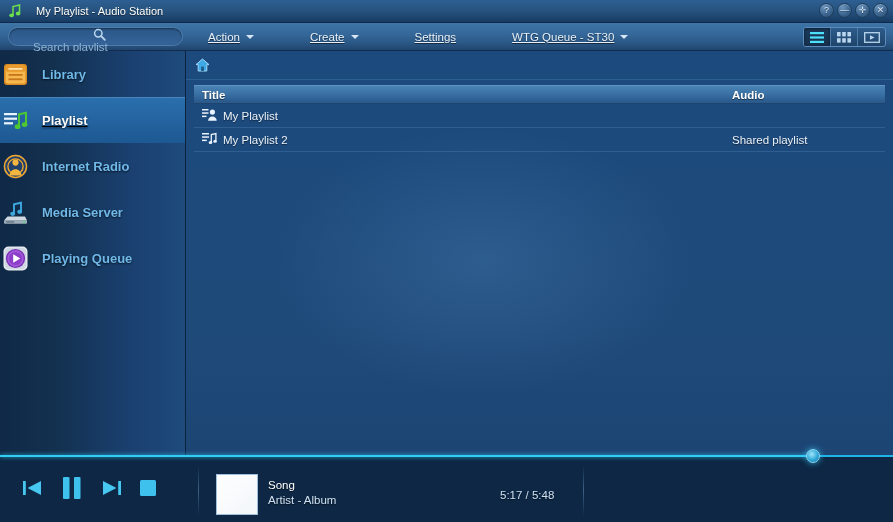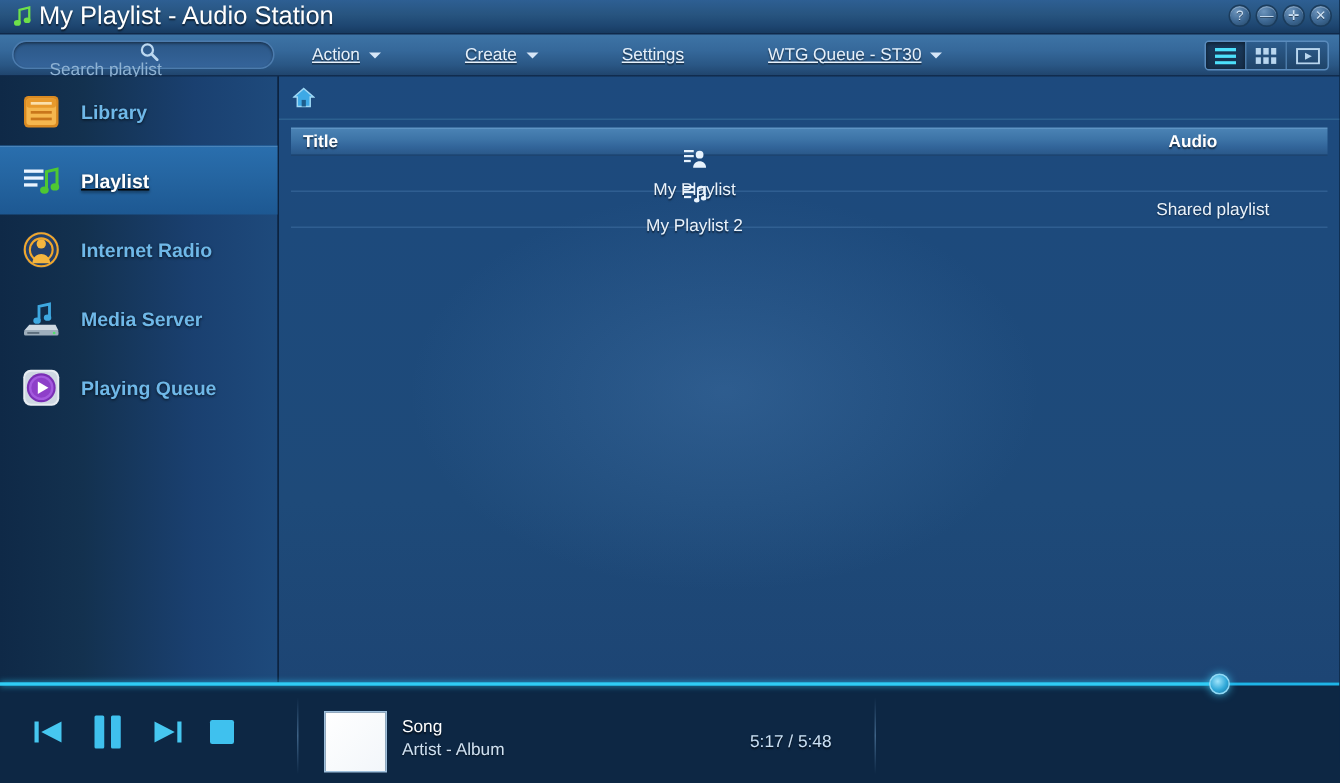--- a/index.html
+++ b/index.html
@@ -21,23 +21,23 @@
     width: 893px; height: 23px;
     background: linear-gradient(to bottom, #2e5f93 0%, #27547f 45%, #1d4570 80%, #173a60 100%);
     border-bottom: 1px solid #10294a;
     display: flex; align-items: center;
   }
   .tb-icon {
     width: 18px; margin-left: 6px;
     display: flex; align-items: center; justify-content: center;
   }
   .tb-title {
-    font-size: 17px; color: #ffffff;
+    font-size: 11px; color: #ffffff;
     text-shadow: 0 1px 1px rgba(0,0,0,.55);
-    margin-left: 2px; white-space: nowrap;
+    margin-left: 12px; white-space: nowrap;
   }
   .tb-buttons {
     position: absolute; right: 5px; top: 3px;
     display: flex; gap: 3px;
   }
   .tb-btn {
     width: 15px; height: 15px; border-radius: 50%;
     background: radial-gradient(circle at 35% 28%, #6d95bd 0%, #3c6691 55%, #264866 100%);
     border: 1px solid #1b3css;
     border: 1px solid #1b3c5c;
@@ -111,21 +111,21 @@
   .sidebar {
     position: absolute; top: 51px; left: 0;
     width: 186px; height: 404px;
     background: linear-gradient(to right, #0f2947 0%, #13314f 30%, #1a4070 70%, #1e4a7c 100%);
     border-right: 1px solid #0c2340;
   }
   .side-item {
     position: relative;
     height: 46px;
     display: flex; align-items: center;
-    padding-left: 12px;
+    padding-left: 0;
     cursor: pointer;
     gap: 12px;
   }
   .side-item.active {
     background: linear-gradient(to bottom, #2a6fae 0%, #2464a0 50%, #1d5892 100%);
     box-shadow: inset 0 1px 0 rgba(255,255,255,.15);
     text-decoration: underline;
   }
   .side-label {
     font-size: 13px; font-weight: bold;
@@ -150,41 +150,40 @@
     border-bottom: 1px solid #2c608f;
   }
   .home-icon { cursor: pointer; display: flex; }
   .table { width: 100%; }
   .thead {
     display: flex; height: 19px; align-items: center;
     background: linear-gradient(to bottom, #4a82b4 0%, #3d74a7 40%, #32659a 70%, #2a5889 100%);
     border-top: 1px solid #5f94c4;
     border-bottom: 1px solid #1d4470;
     margin: 5px 8px 0 8px;
-    gap: 47px;
   }
   .th {
     font-size: 11.5px; color: #ffffff; font-weight: bold;
     text-shadow: 0 1px 1px rgba(0,0,0,.55);
     padding-left: 8px;
     cursor: pointer;
   }
   .th.col-title { width: 530px; }
   .th.col-type { flex: 1; }
   .trow {
     display: flex; align-items: center; height: 24px;
     margin: 0 8px;
     border-bottom: 1px solid rgba(70,120,170,.45);
     cursor: pointer;
   }
   .td {
     font-size: 11.5px; color: #eaf3fc;
     text-shadow: 0 1px 1px rgba(0,0,0,.5);
     padding-left: 8px;
-    display: flex; align-items: center; gap: 6px; flex-direction: column;
+    display: flex; align-items: center; gap: 6px;
   }
   .td.col-title { width: 530px; }
   .td.col-type { flex: 1; }
 
   
   .player {
     position: absolute; left: 0; bottom: 0;
     width: 893px; height: 67px;
     background: linear-gradient(to bottom, #123a62 0%, #0f3venue 0%, #10365c 20%, #0d2d4f 60%, #0a2440 100%);
     border-top: 2px solid #1fb4e8;

